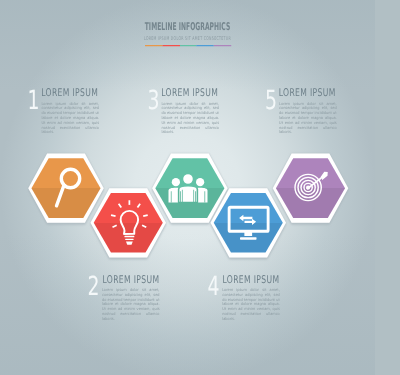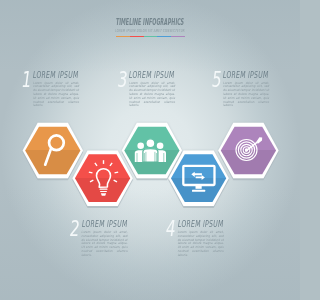--- a/index.html
+++ b/index.html
@@ -4,21 +4,20 @@
 <style>
   html,body{margin:0;padding:0;background:#b1bfc4;}
   body{width:300px;height:300px;overflow:hidden;
        font-family:"DejaVu Sans",sans-serif;}
   #stage{position:relative;width:300px;height:300px;overflow:hidden;
     background:
       linear-gradient(to bottom, rgba(150,170,178,0.24) 0%, rgba(150,170,178,0) 24%,
                                  rgba(150,170,178,0) 62%, rgba(150,170,178,0.20) 100%),
       radial-gradient(ellipse 150px 155px at 150px 150px,
         #e4ecee 0%, #dfe8ea 28%, #d0dbde 55%, #bdcbd0 78%, #b0bec4 100%);
-    font-style: italic;
   }
   .hdr{position:absolute;left:0;top:0;width:300px;text-align:center;}
   .title{position:absolute;left:150px;top:18.4px;
     font-family:"DejaVu Sans",sans-serif;font-stretch:condensed;
     font-weight:700;font-size:8.6px;line-height:9px;letter-spacing:0.05px;
     color:#74858d;white-space:nowrap;
     transform:translateX(-50%) scaleX(0.62);transform-origin:50% 0;}
   .sub{position:absolute;left:150px;top:27.6px;
     font-family:"DejaVu Sans",sans-serif;font-stretch:condensed;
     font-weight:400;font-size:4.2px;line-height:5px;letter-spacing:0.36px;

